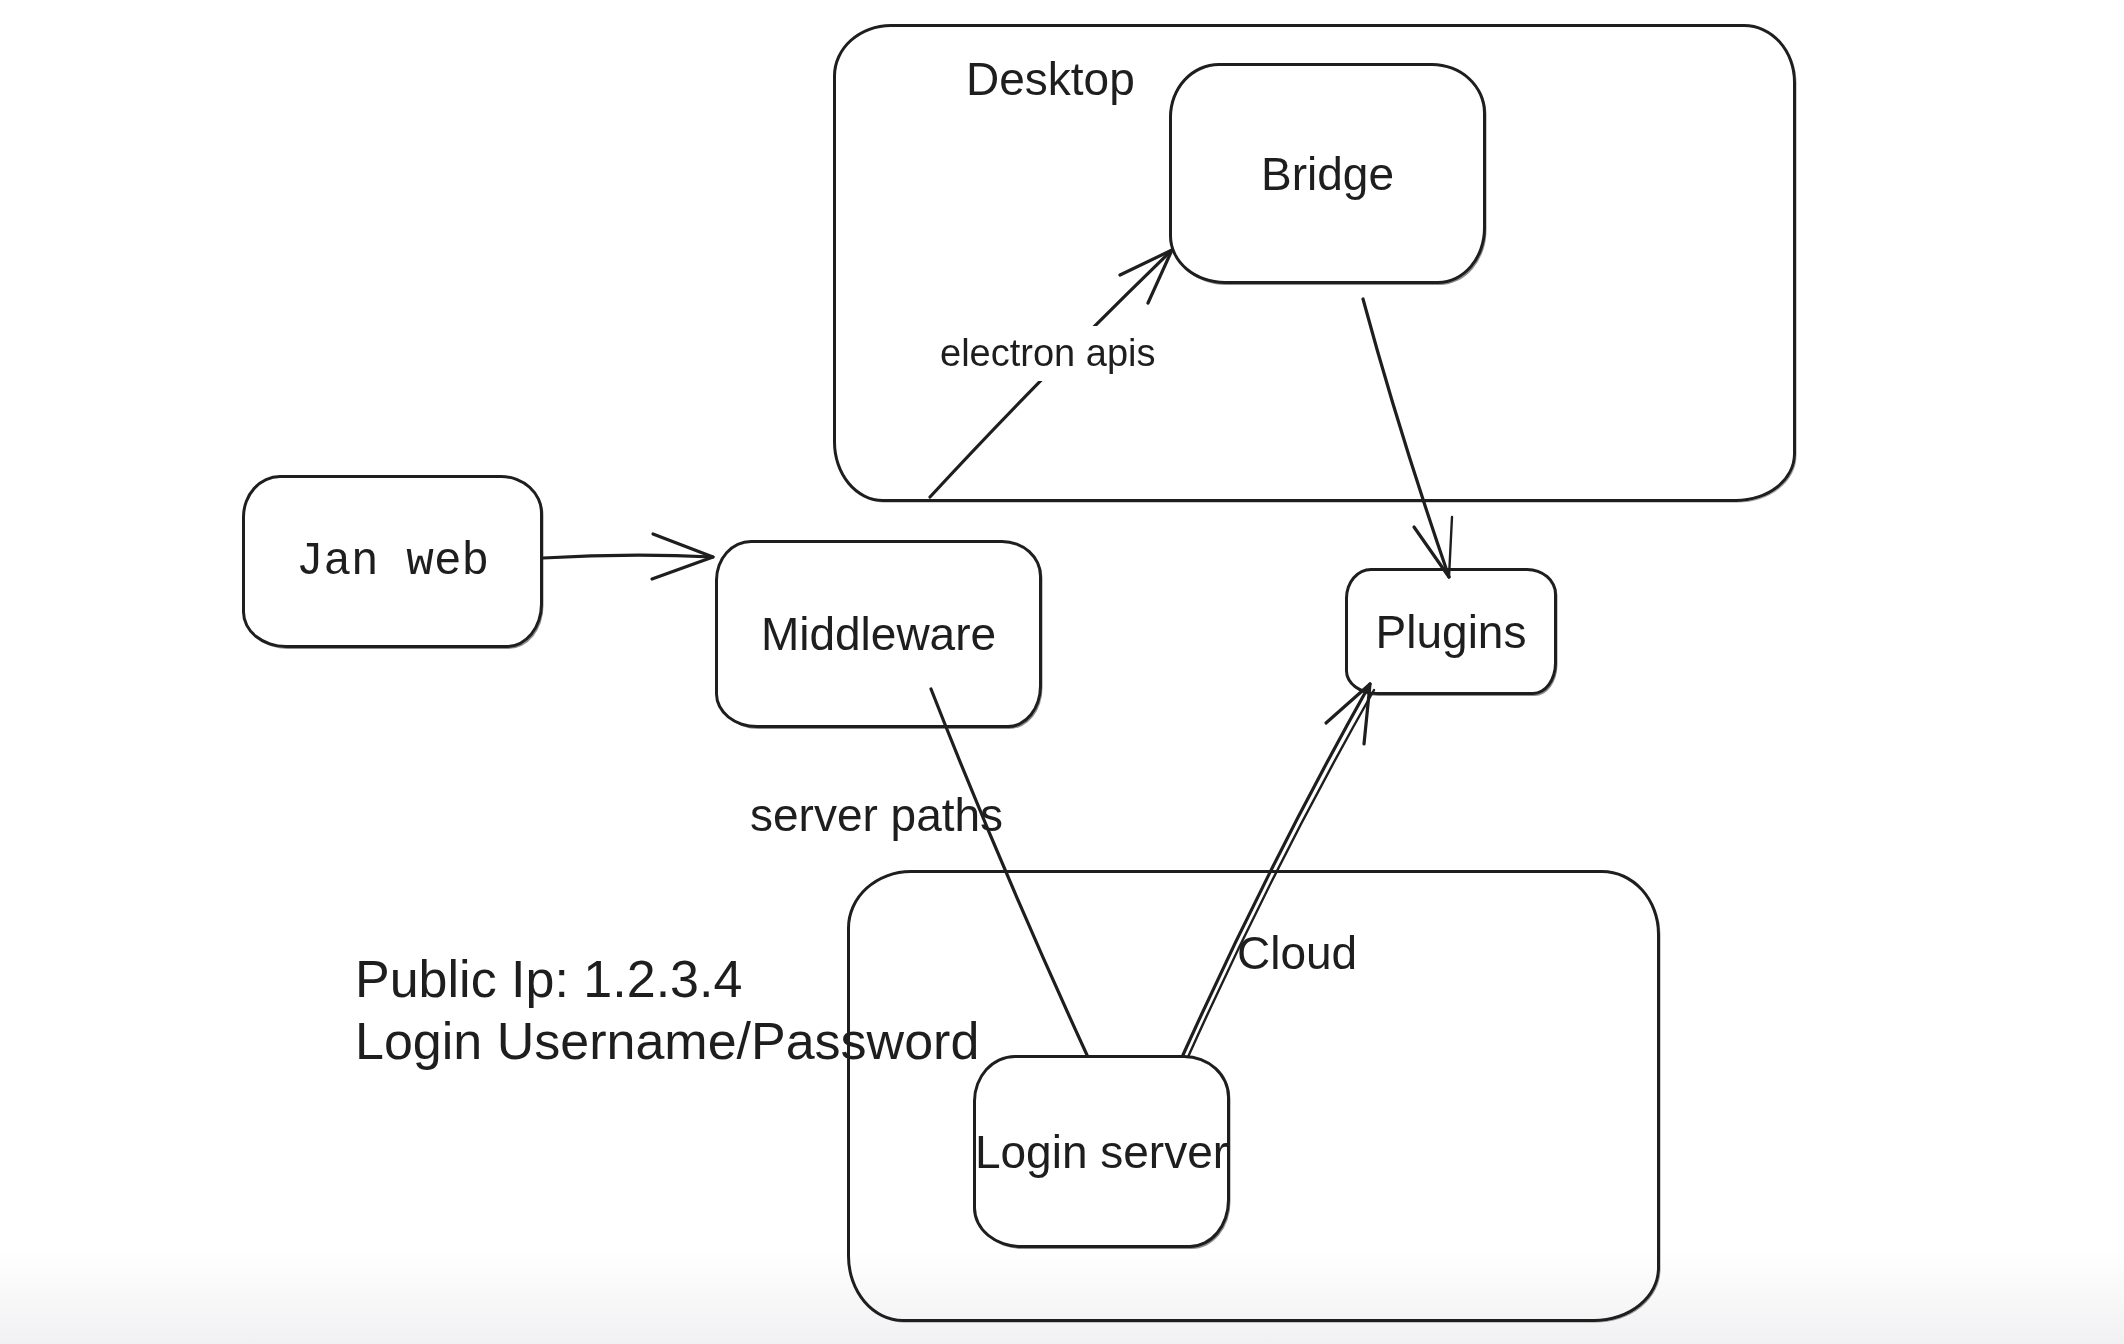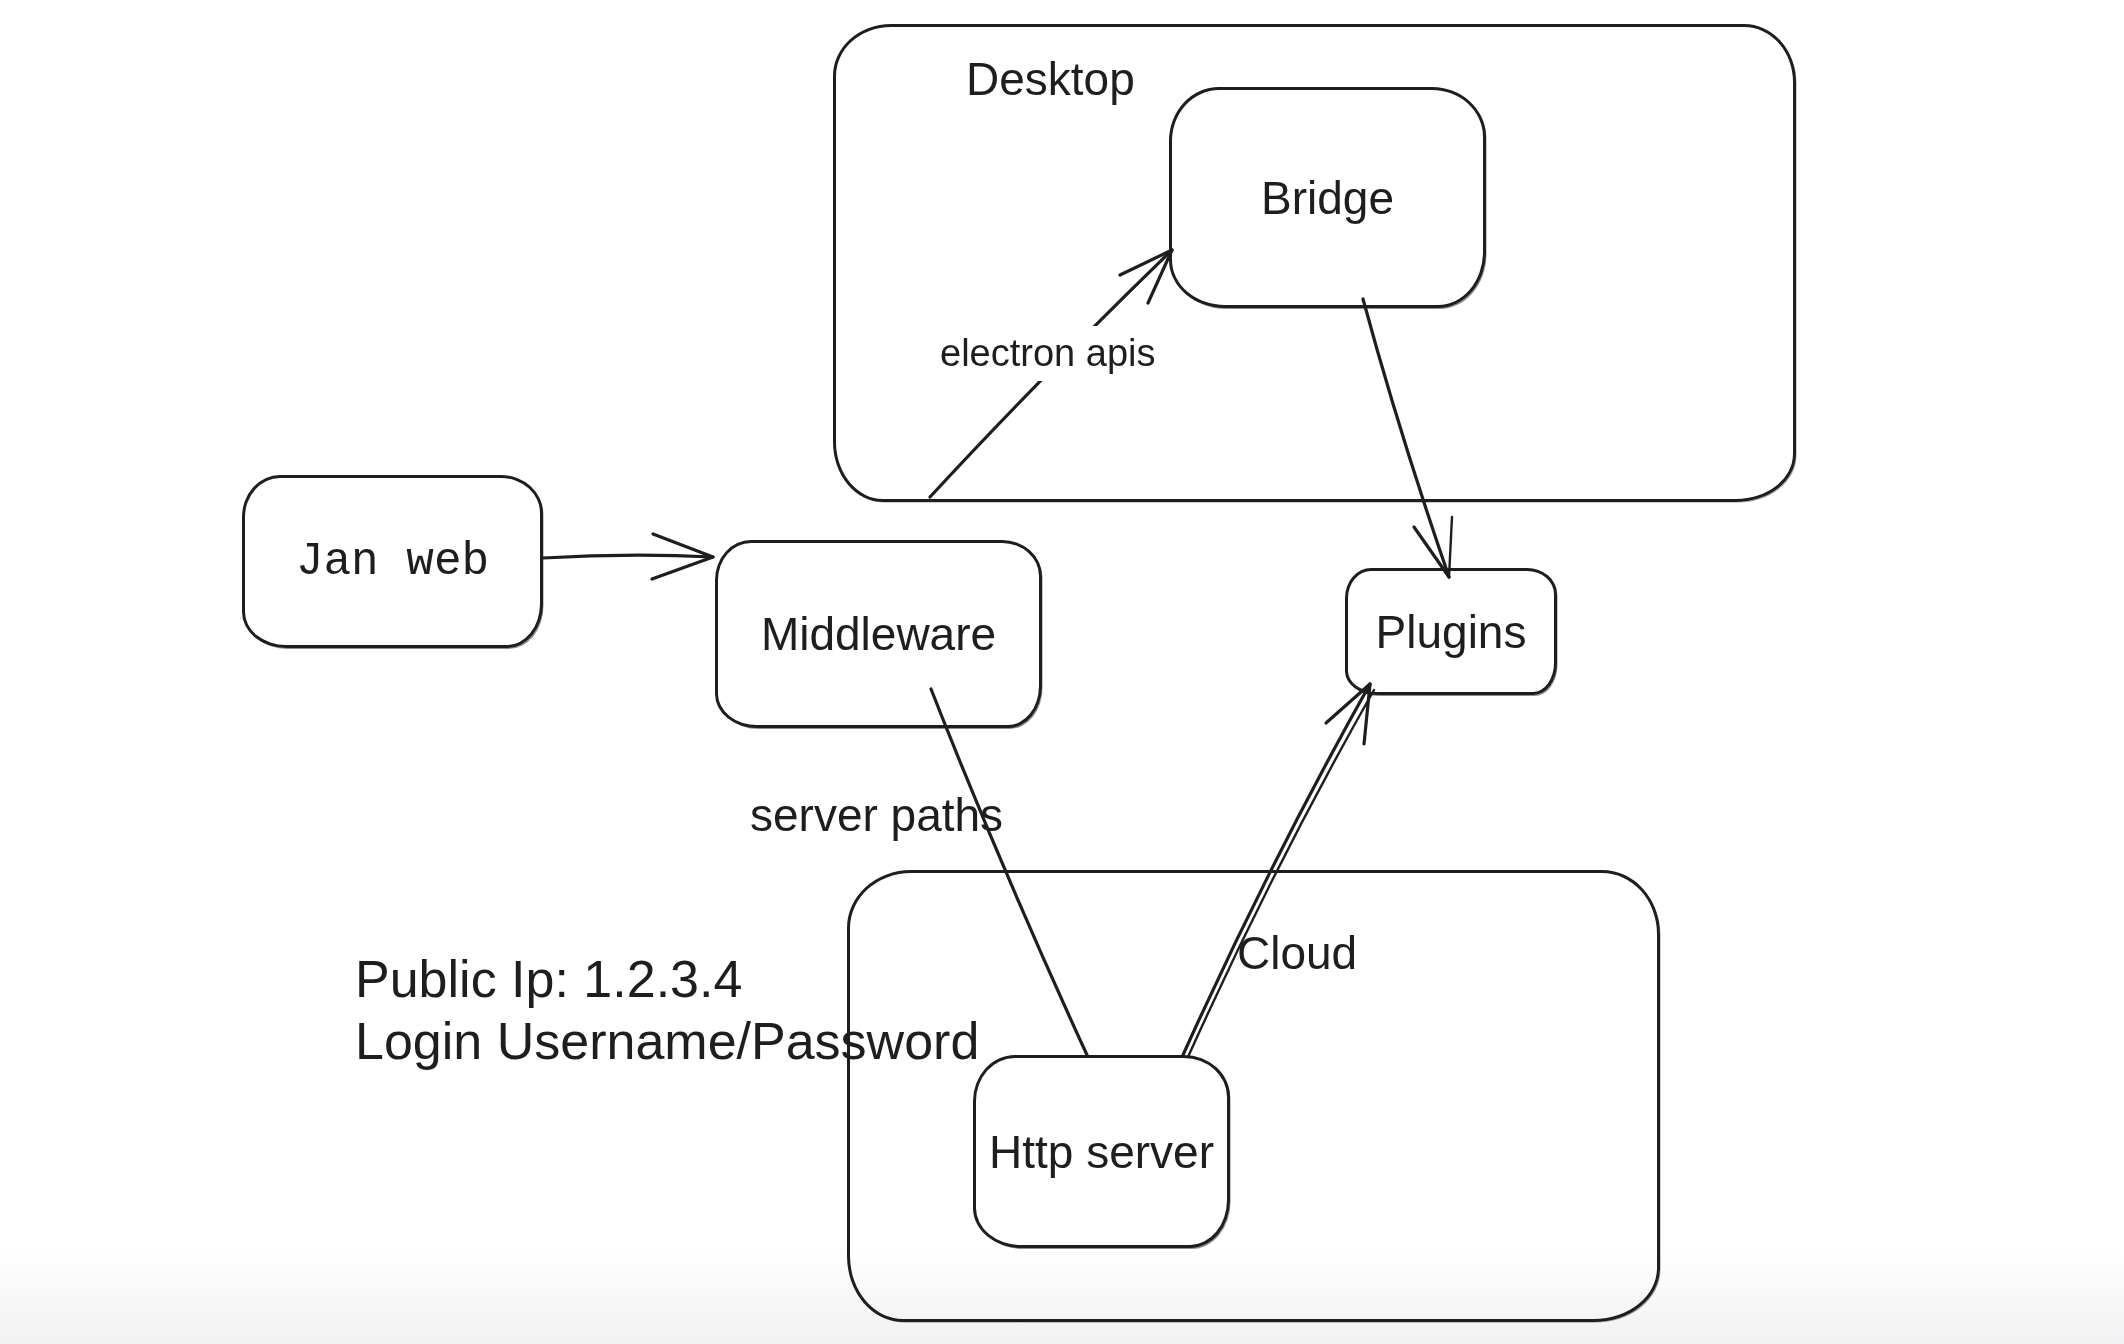--- a/index.html
+++ b/index.html
@@ -45,30 +45,30 @@
   </div>
 
   <div class="shape node" style="left:242px;top:475px;width:301px;height:173px;border-radius:38px 42px 36px 44px / 42px 38px 44px 36px;font-family:Liberation Mono, monospace;">
     <span class="node-label">Jan web</span>
   </div>
 
   <div class="shape node" style="left:715px;top:500px;width:327px;height:188px;border-radius:36px 40px 34px 42px / 40px 36px 42px 34px;margin-top:40px;">
     <span class="node-label">Middleware</span>
   </div>
 
-  <div class="shape node" style="left:1169px;top:87px;width:317px;height:221px;border-radius:50px 54px 48px 56px / 54px 50px 56px 48px;">
+  <div class="shape node" style="left:1169px;top:63px;width:317px;height:221px;border-radius:50px 54px 48px 56px / 54px 50px 56px 48px;">
     <span class="node-label">Bridge</span>
   </div>
 
   <div class="shape node" style="left:1345px;top:568px;width:212px;height:127px;border-radius:26px 30px 24px 32px / 30px 26px 32px 24px;">
     <span class="node-label">Plugins</span>
   </div>
 
   <div class="shape node" style="left:973px;top:1055px;width:257px;height:193px;border-radius:42px 46px 40px 48px / 46px 42px 48px 40px;">
-    <span class="node-label">Http server</span>
+    <span class="node-label">Login server</span>
   </div>
 
   <svg class="edges" xmlns="http://www.w3.org/2000/svg">
 
     <g>
       <path d="M543 558 Q630 553 713 557"></path>
       <path d="M653 534 L713 557 L652 579"></path>
     </g>
 
     <g>

